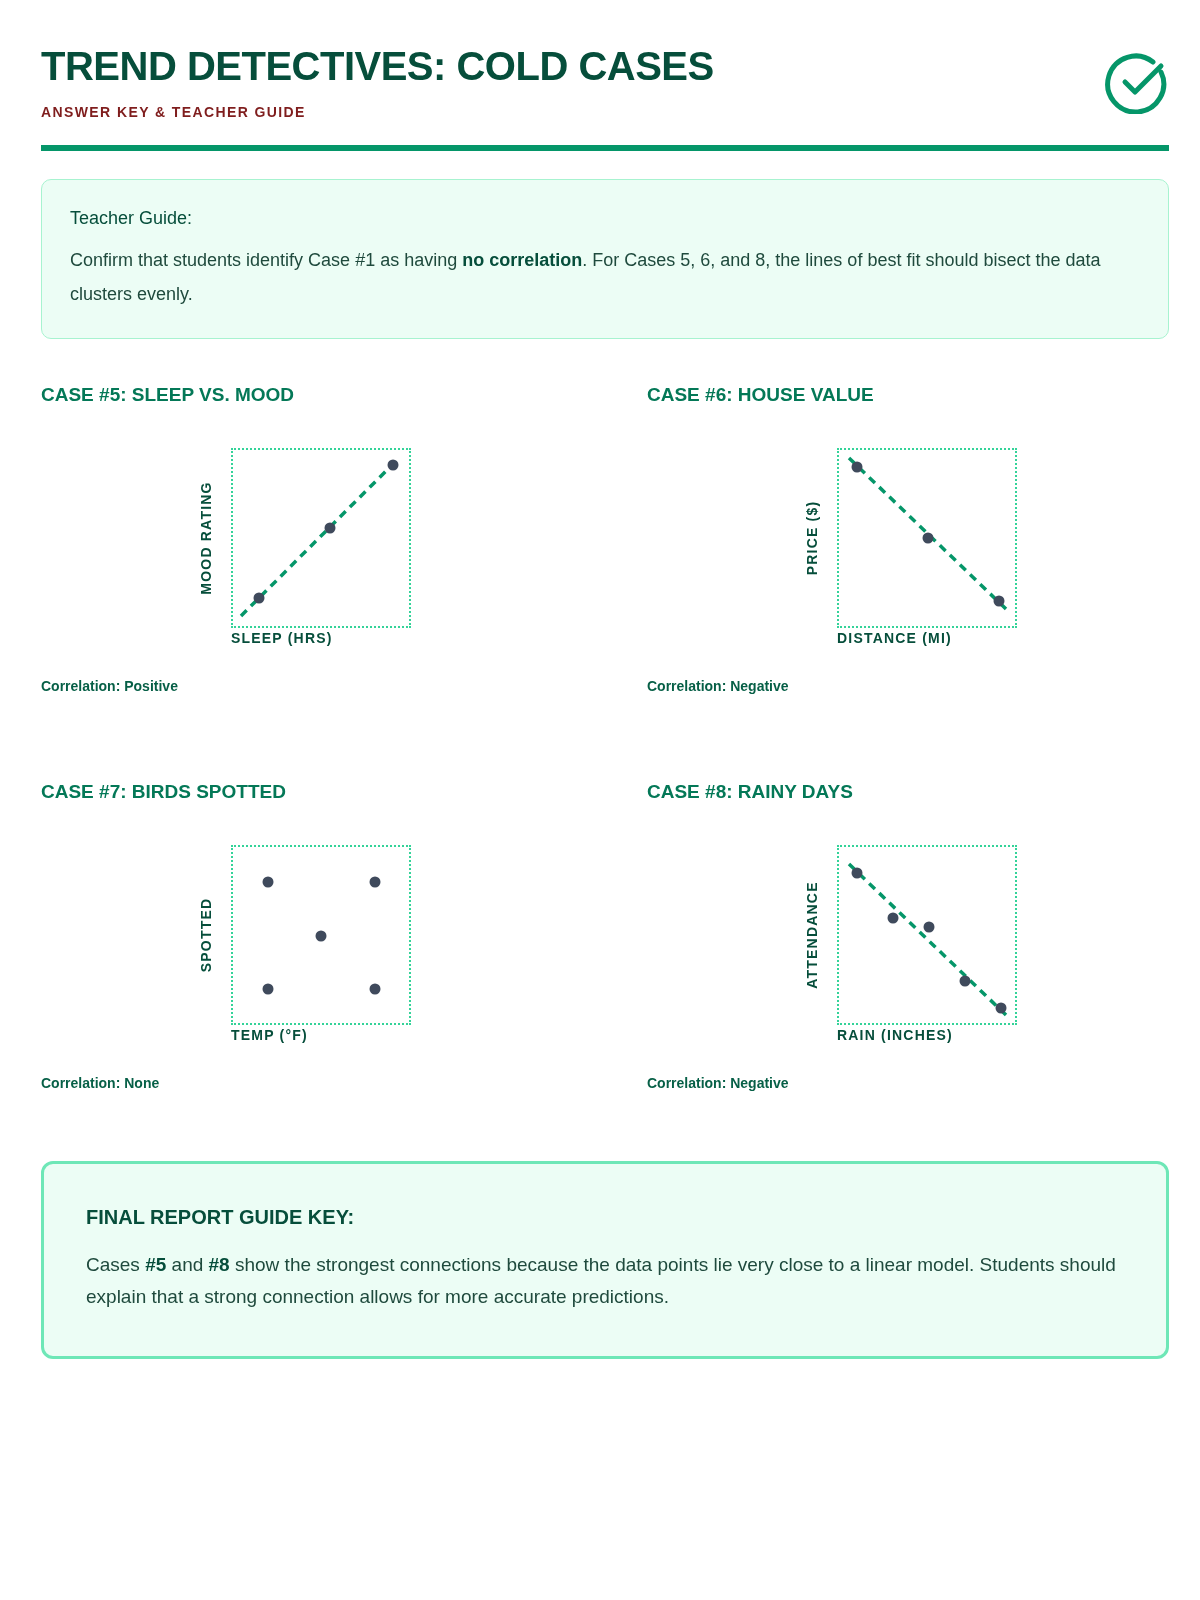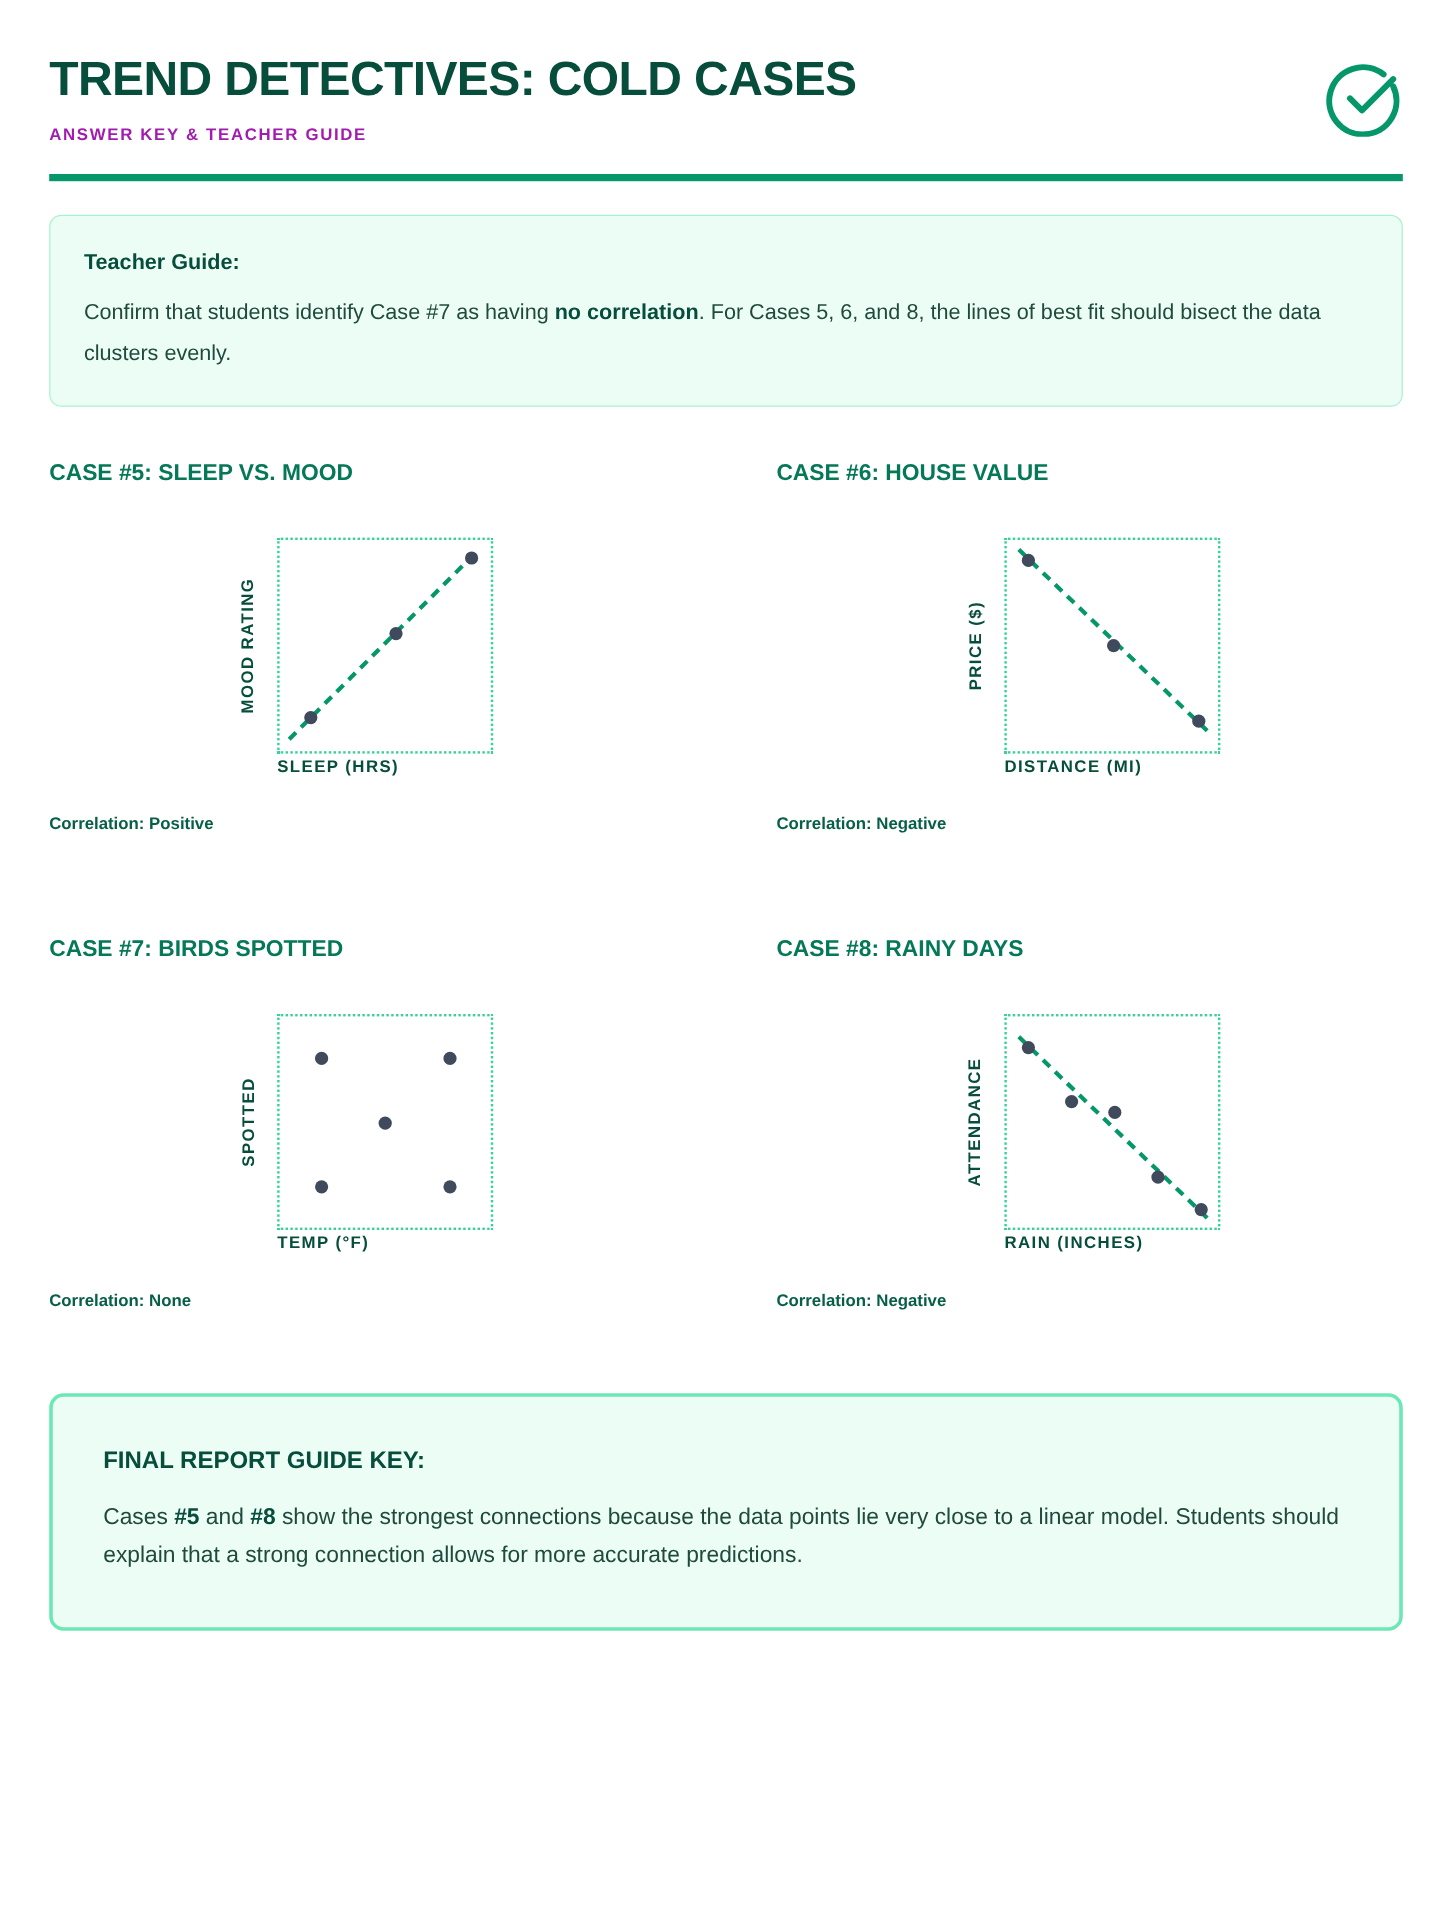--- a/index.html
+++ b/index.html
@@ -2,26 +2,26 @@
 <html><head>
 <meta charset="utf-8">
 <style>
   * { box-sizing: border-box; margin: 0; padding: 0; }
   html, body { width: 1200px; height: 1600px; background: #ffffff; }
   body { font-family: "Liberation Sans", "DejaVu Sans", sans-serif; color: #1f3b33; position: relative; }
   .page { position: absolute; left: 41px; top: 0; width: 1128px; }
 
   .header { position: relative; height: 153px; }
   .title { position: absolute; left: 0; top: 44px; font-size: 40px; font-weight: 700; color: #064e3b; letter-spacing: -0.5px; }
-  .subtitle { position: absolute; left: 0; top: 104px; font-size: 14px; font-weight: 700; color: #a21caf; letter-spacing: 1.4px; }
+  .subtitle { position: absolute; left: 0; top: 104px; font-size: 14px; font-weight: 700; color: #7f1d1d; letter-spacing: 1.4px; }
   .check-icon { position: absolute; right: 0; top: 50px; width: 64px; height: 64px; }
   .rule { position: absolute; left: 0; top: 145px; width: 1128px; height: 6px; background: #059669; }
 
   .guide-box { position: absolute; left: 0; top: 179px; width: 1128px; height: 160px; background: #ecfdf5; border: 1.5px solid #a7f3d0; border-radius: 10px; padding: 28px 28px; }
-  .guide-title { font-size: 18px; font-weight: 700; color: #064e3b; margin-bottom: 14px; }
+  .guide-title { font-size: 18px; font-weight: 400; color: #064e3b; margin-bottom: 14px; }
   .guide-text { font-size: 18px; line-height: 34px; color: #1f4a3d; }
   .guide-text b { font-weight: 700; color: #064e3b; }
 
   .case { position: absolute; width: 560px; height: 360px; }
   .case-title { position: absolute; left: 0; top: 0; font-size: 19px; font-weight: 700; color: #047857; }
   .plot { position: absolute; left: 190px; top: 64px; width: 180px; height: 180px; border: 2.5px dotted #34d399; }
   .plot svg { position: absolute; left: 0; top: 0; width: 175px; height: 175px; overflow: visible; }
   .ylabel { position: absolute; left: 150px; top: 64px; width: 30px; height: 180px; display: flex; align-items: center; justify-content: center; }
   .ylabel span { display: inline-block; transform: rotate(-90deg); white-space: nowrap; font-size: 14px; font-weight: 700; color: #064e3b; letter-spacing: 1.2px; }
   .xlabel { position: absolute; left: 190px; top: 246px; width: 180px; font-size: 14px; font-weight: 700; color: #064e3b; letter-spacing: 1.2px; }
@@ -42,21 +42,21 @@
     <div class="subtitle">ANSWER KEY &amp; TEACHER GUIDE</div>
     <svg class="check-icon" viewBox="0 0 64 64">
       <path d="M56 22 A28 28 0 1 1 48 12" fill="none" stroke="#059669" stroke-width="5" stroke-linecap="round"></path>
       <path d="M20 32 L30 42 L56 16" fill="none" stroke="#059669" stroke-width="5" stroke-linecap="round" stroke-linejoin="round"></path>
     </svg>
     <div class="rule"></div>
   </div>
 
   <div class="guide-box">
     <div class="guide-title">Teacher Guide:</div>
-    <div class="guide-text"><span>Confirm that students identify Case #7 as having </span><b>no correlation</b><span>. For Cases 5, 6, and 8, the lines of best fit should bisect the data clusters evenly.</span></div>
+    <div class="guide-text"><span>Confirm that students identify Case #1 as having </span><b>no correlation</b><span>. For Cases 5, 6, and 8, the lines of best fit should bisect the data clusters evenly.</span></div>
   </div>
 
   <div class="case" style="left:0; top:384px;">
     <div class="case-title">CASE #5: SLEEP VS. MOOD</div>
     <div class="ylabel">
         <span>MOOD RATING</span>
       </div>
     <div class="plot">
       <svg viewBox="0 0 175 175">
         <line x1="8" y1="166" x2="160" y2="14" stroke="#059669" stroke-width="3.5" stroke-dasharray="8 6"></line>

